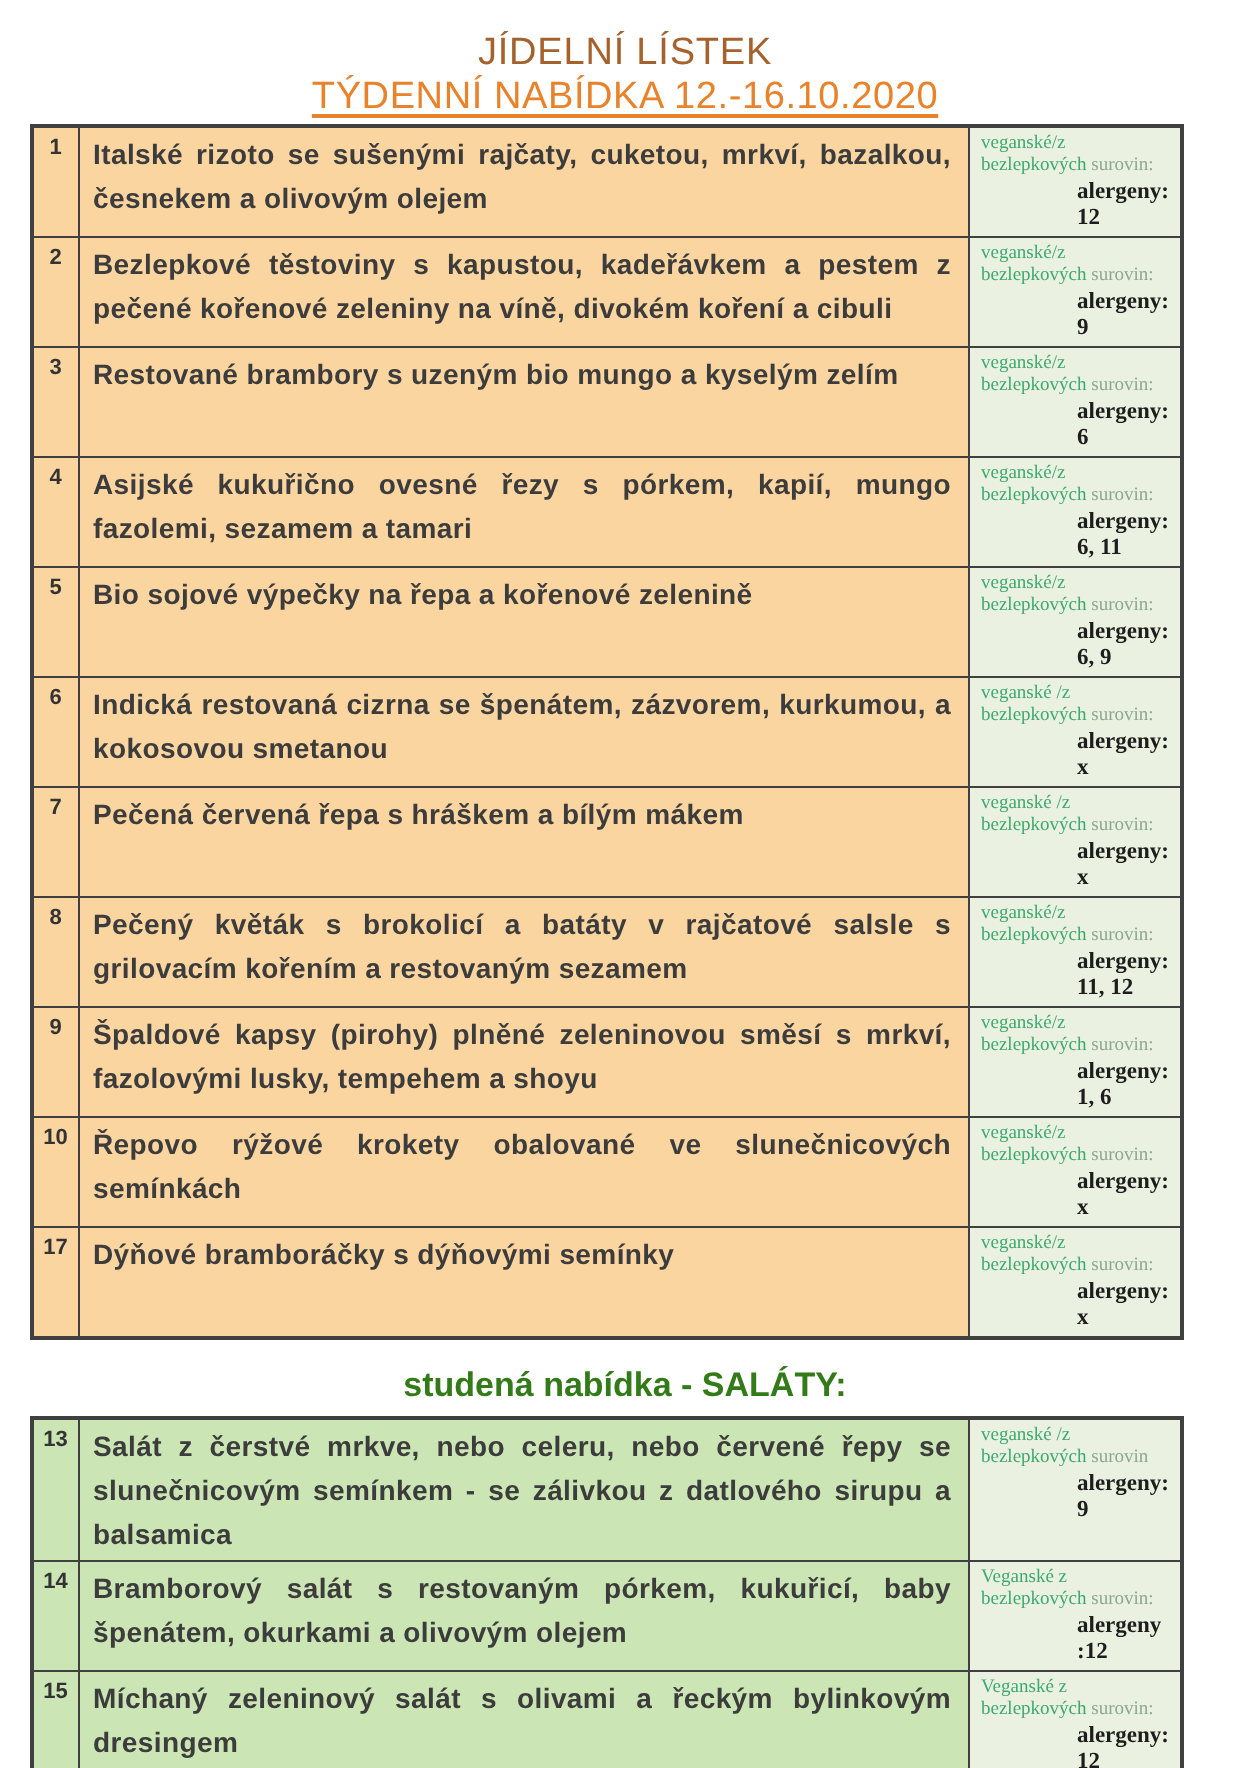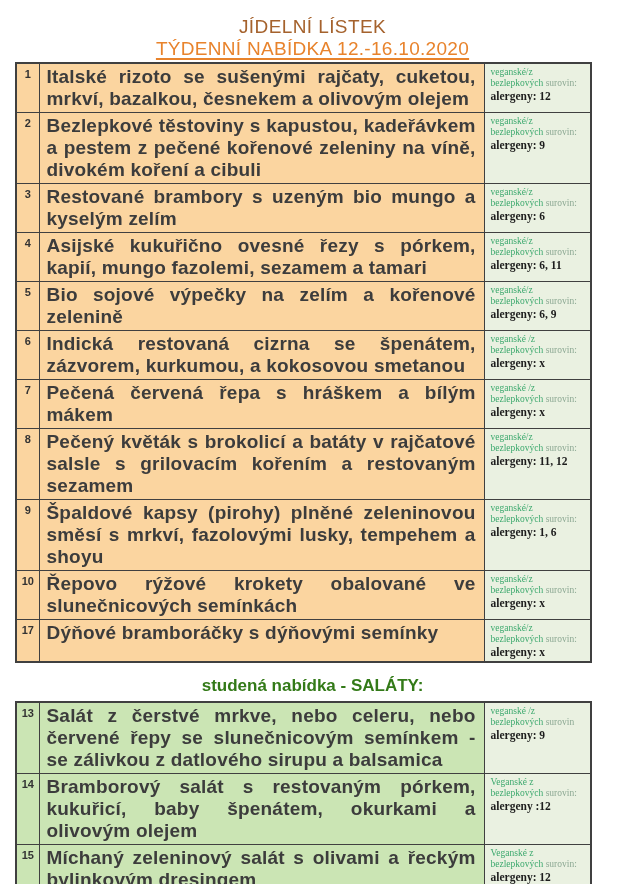--- a/index.html
+++ b/index.html
@@ -4,29 +4,29 @@
 <style>
   html,body{margin:0;padding:0;background:#ffffff;}
   body{width:625px;height:884px;font-family:"Liberation Sans",sans-serif;overflow:hidden;}
   .page{padding-top:16px;}
   .title{color:var(--title-brown);font-size:19px;font-weight:normal;text-align:center;margin:0;letter-spacing:.4px;}
   .subtitle{color:var(--subtitle-orange);font-size:19px;font-weight:normal;text-align:center;margin:0;
             text-decoration:underline;text-decoration-thickness:2px;text-underline-offset:3px;letter-spacing:.3px;}
   table{border-collapse:collapse;margin-left:15px;width:575px;table-layout:fixed;border:2px solid var(--border);margin-top:2px;}
   td{border:1px solid var(--border);vertical-align:top;overflow:hidden;}
   .num{text-align:center;font-size:11px;font-weight:bold;color:#333333;padding-top:4px;}
-  .desc{font-size:19px;font-weight:600;color:var(--text);padding:2px 8px 2px 7px;line-height:22px;
+  .desc{font-size:14px;font-weight:600;color:var(--text);padding:2px 8px 2px 7px;line-height:22px;
         text-align:justify;letter-spacing:.2px;}
   .warm .num,.warm .desc{background:var(--warm-row-bg);}
   .cold .num,.cold .desc{background:var(--cold-row-bg);}
   .info{background:var(--info-bg);padding:3px 5px 2px 6px;font-family:"Liberation Serif",serif;}
   .veg{font-size:9.5px;line-height:11px;}
   .veg-main{color:var(--diet-green);}
   .veg-sub{color:var(--diet-sub);}
-  .alg{font-size:11.5px;font-weight:bold;color:#1d1d1d;line-height:13px;margin-top:1px;}
+  .alg{font-size:11.5px;font-weight:bold;color:#1d1d1d;line-height:13px;margin-top:1px;margin-left:48px;}
   .salads-title{color:var(--section-green);font-size:17px;font-weight:bold;text-align:center;margin:13px 0 5px;}
   
   .warm tr:nth-child(1){height:47px}.warm tr:nth-child(2){height:46px}.warm tr:nth-child(3){height:35px}
   .warm tr:nth-child(4){height:45px}.warm tr:nth-child(5){height:33px}.warm tr:nth-child(6){height:44px}
   .warm tr:nth-child(7){height:33px}.warm tr:nth-child(8){height:45px}.warm tr:nth-child(9){height:44px}
   .warm tr:nth-child(10){height:44px}.warm tr:nth-child(11){height:25px}.warm tr:nth-child(12){height:41px}
   .cold tr:nth-child(1){height:62px}.cold tr:nth-child(2){height:44px}.cold tr:nth-child(3){height:43px}
   .cold tr:nth-child(4){height:42px}.cold tr:nth-child(5){height:42px}.cold tr:nth-child(6){height:38px}
 </style>
 </head>
@@ -70,21 +70,21 @@
         <tr>
     <td class="num">4</td>
     <td class="desc">Asijské kukuřično ovesné řezy s pórkem, kapií, mungo fazolemi, sezamem a tamari</td>
     <td class="info">
       <div class="veg"><span class="veg-main">veganské/z bezlepkových</span> <span class="veg-sub">surovin:</span></div>
       <div class="alg">alergeny: 6, 11</div>
     </td>
   </tr>
         <tr>
     <td class="num">5</td>
-    <td class="desc">Bio sojové výpečky na zelím a kořenové zelenině</td>
+    <td class="desc">Bio sojové výpečky na řepa a kořenové zelenině</td>
     <td class="info">
       <div class="veg"><span class="veg-main">veganské/z bezlepkových</span> <span class="veg-sub">surovin:</span></div>
       <div class="alg">alergeny: 6, 9</div>
     </td>
   </tr>
         <tr>
     <td class="num">6</td>
     <td class="desc">Indická restovaná cizrna se špenátem, zázvorem, kurkumou, a kokosovou smetanou</td>
     <td class="info">
       <div class="veg"><span class="veg-main">veganské /z bezlepkových</span> <span class="veg-sub">surovin:</span></div>

